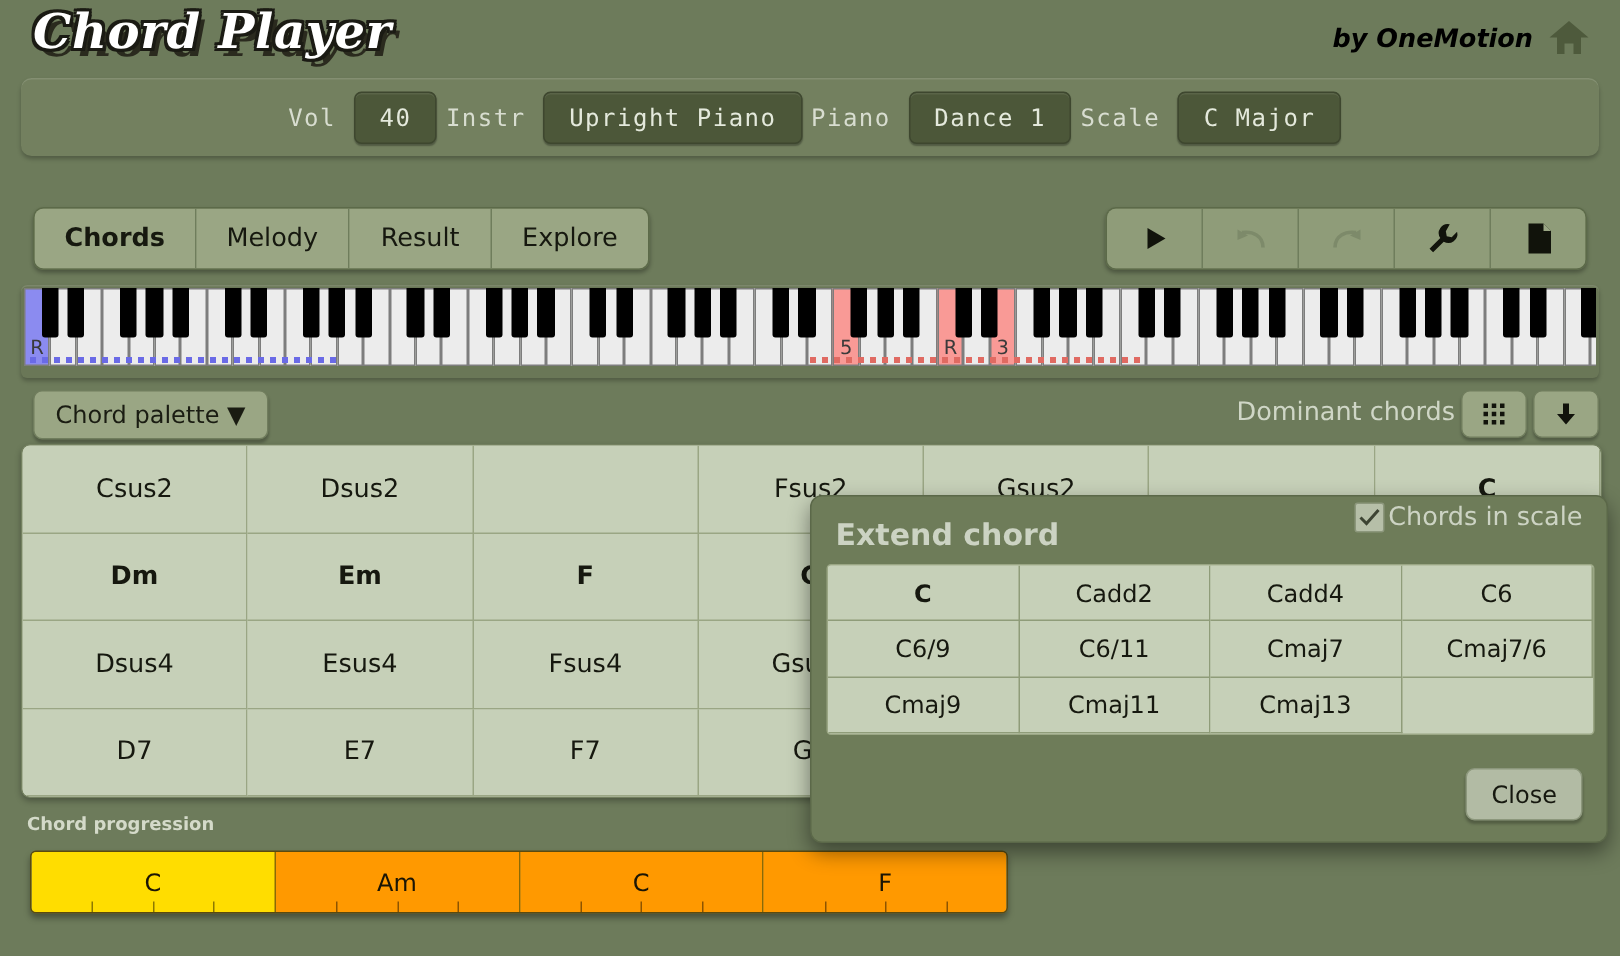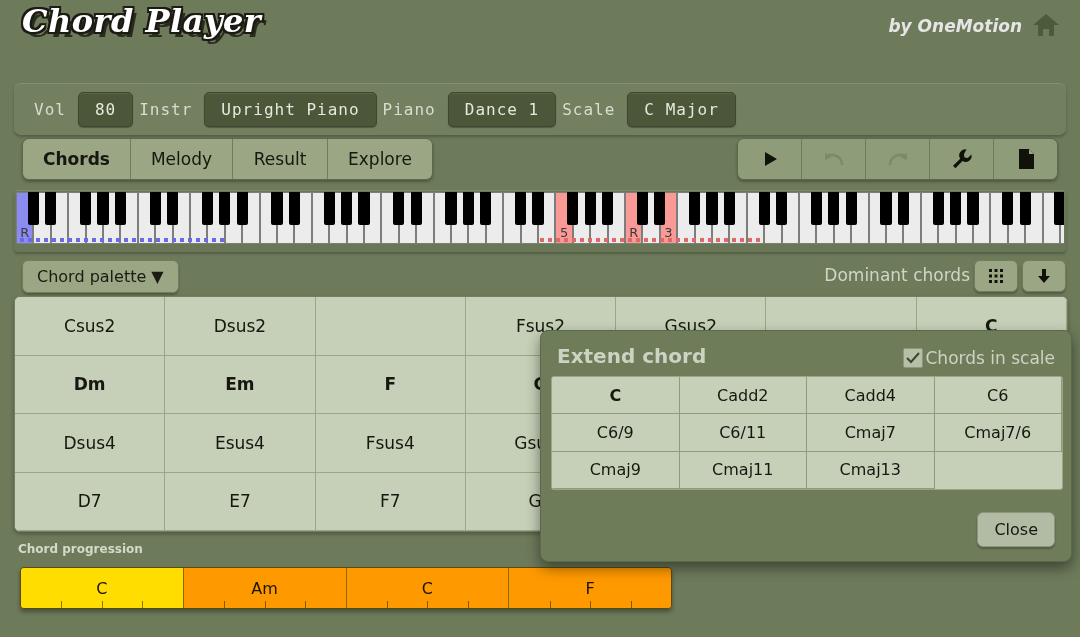--- a/index.html
+++ b/index.html
@@ -18,33 +18,33 @@
     font-family:"DejaVu Serif","Liberation Serif",serif;
     font-style:italic;font-weight:bold;font-size:32px;
     color:#ffffff;letter-spacing:0.5px;
     text-shadow:
       2px 0 0 #1b1b14, -2px 0 0 #1b1b14, 0 2px 0 #1b1b14, 0 -2px 0 #1b1b14,
       2px 2px 0 #1b1b14, -2px 2px 0 #1b1b14, 2px -2px 0 #1b1b14, -2px -2px 0 #1b1b14,
       4px 5px 0 #2a2a1e;
   }
   .byline{
     position:absolute;right:58px;top:16px;
-    font-style:italic;font-weight:bold;font-size:17px;color:#e5e5e5;
+    font-style:italic;font-weight:bold;font-size:17px;color:#000000;
   }
   .home-icon{position:absolute;right:20px;top:12px;width:28px;height:26px;}
 
   
   .panel{
     position:absolute;left:14px;border-radius:7px;
     background:#73805f;
     box-shadow:inset 0 1px 0 rgba(255,255,255,.12), 0 2px 3px rgba(0,0,0,.25);
   }
 
   
-  .ctrlbar{top:83px;width:1052px;height:52px;display:flex;align-items:center;padding:0 14px;box-sizing:border-box;gap:0;}
+  .ctrlbar{top:52px;width:1052px;height:52px;display:flex;align-items:center;padding:0 14px;box-sizing:border-box;gap:0;justify-content:center;}
   .ctrl-label{
     font-family:"DejaVu Sans Mono","Liberation Mono",monospace;
     font-size:16px;color:#d8ddd0;margin:0 12px 0 6px;letter-spacing:1px;
   }
   .ctrl-value{
     font-family:"DejaVu Sans Mono","Liberation Mono",monospace;
     font-size:16px;color:#e4e9dc;letter-spacing:1px;
     background:#4c5739;border:1px solid #3e472f;border-radius:5px;
     padding:7px 16px;box-shadow:inset 0 1px 0 rgba(255,255,255,.08), 0 1px 1px rgba(0,0,0,.3);
     white-space:nowrap;
@@ -148,21 +148,21 @@
   .ticks{position:absolute;bottom:0;left:0;right:0;height:7px;}
   .tick{position:absolute;bottom:0;width:1px;height:7px;background:rgba(0,0,0,.45);}
 
   
   .modal{
     position:absolute;left:540px;top:330px;width:530px;height:230px;
     background:#6e7c59;border:1px solid #5b6849;border-radius:8px;
     box-shadow:0 6px 14px rgba(0,0,0,.45);z-index:30;
   }
   .modal-title{position:absolute;left:16px;top:13px;font-size:20px;font-weight:bold;color:#ccd3c3;}
-  .modal-check{position:absolute;right:16px;top:17px;display:flex;align-items:center;gap:3px;cursor:pointer;}
+  .modal-check{position:absolute;right:16px;top:4px;display:flex;align-items:center;gap:3px;cursor:pointer;}
   .cbox{
     width:18px;height:18px;background:#b6bfa8;border:1px solid #8c977c;border-radius:2px;
     display:flex;align-items:center;justify-content:center;
   }
   .modal-check-label{font-size:17px;color:#ccd3c3;}
   .modal-grid{
     position:absolute;left:10px;top:45px;width:510px;height:112px;
     display:grid;grid-template-columns:repeat(4,1fr);grid-template-rows:repeat(3,1fr);
     border:1px solid #9aa684;border-radius:3px;overflow:hidden;background:#c6d0b8;
   }
@@ -186,21 +186,21 @@
   <div class="header">
     <div class="logo">Chord Player</div>
     <div class="byline">by OneMotion</div>
     <svg class="home-icon" viewBox="0 0 28 26">
       <path d="M14 2 L27 13 L22 13 L22 24 L17 24 L17 17 L11 17 L11 24 L6 24 L6 13 L1 13 Z" fill="#4e5a3c"></path>
     </svg>
   </div>
 
   <div class="panel ctrlbar">
     <span class="ctrl-label">Vol</span>
-    <span class="ctrl-value">80</span>
+    <span class="ctrl-value">40</span>
     <span class="ctrl-label">Instr</span>
     <span class="ctrl-value">Upright Piano</span>
     <span class="ctrl-label">Piano</span>
     <span class="ctrl-value">Dance 1</span>
     <span class="ctrl-label">Scale</span>
     <span class="ctrl-value">C Major</span>
   </div>
 
   <div class="panel tabrow">
     <div class="tabs">

